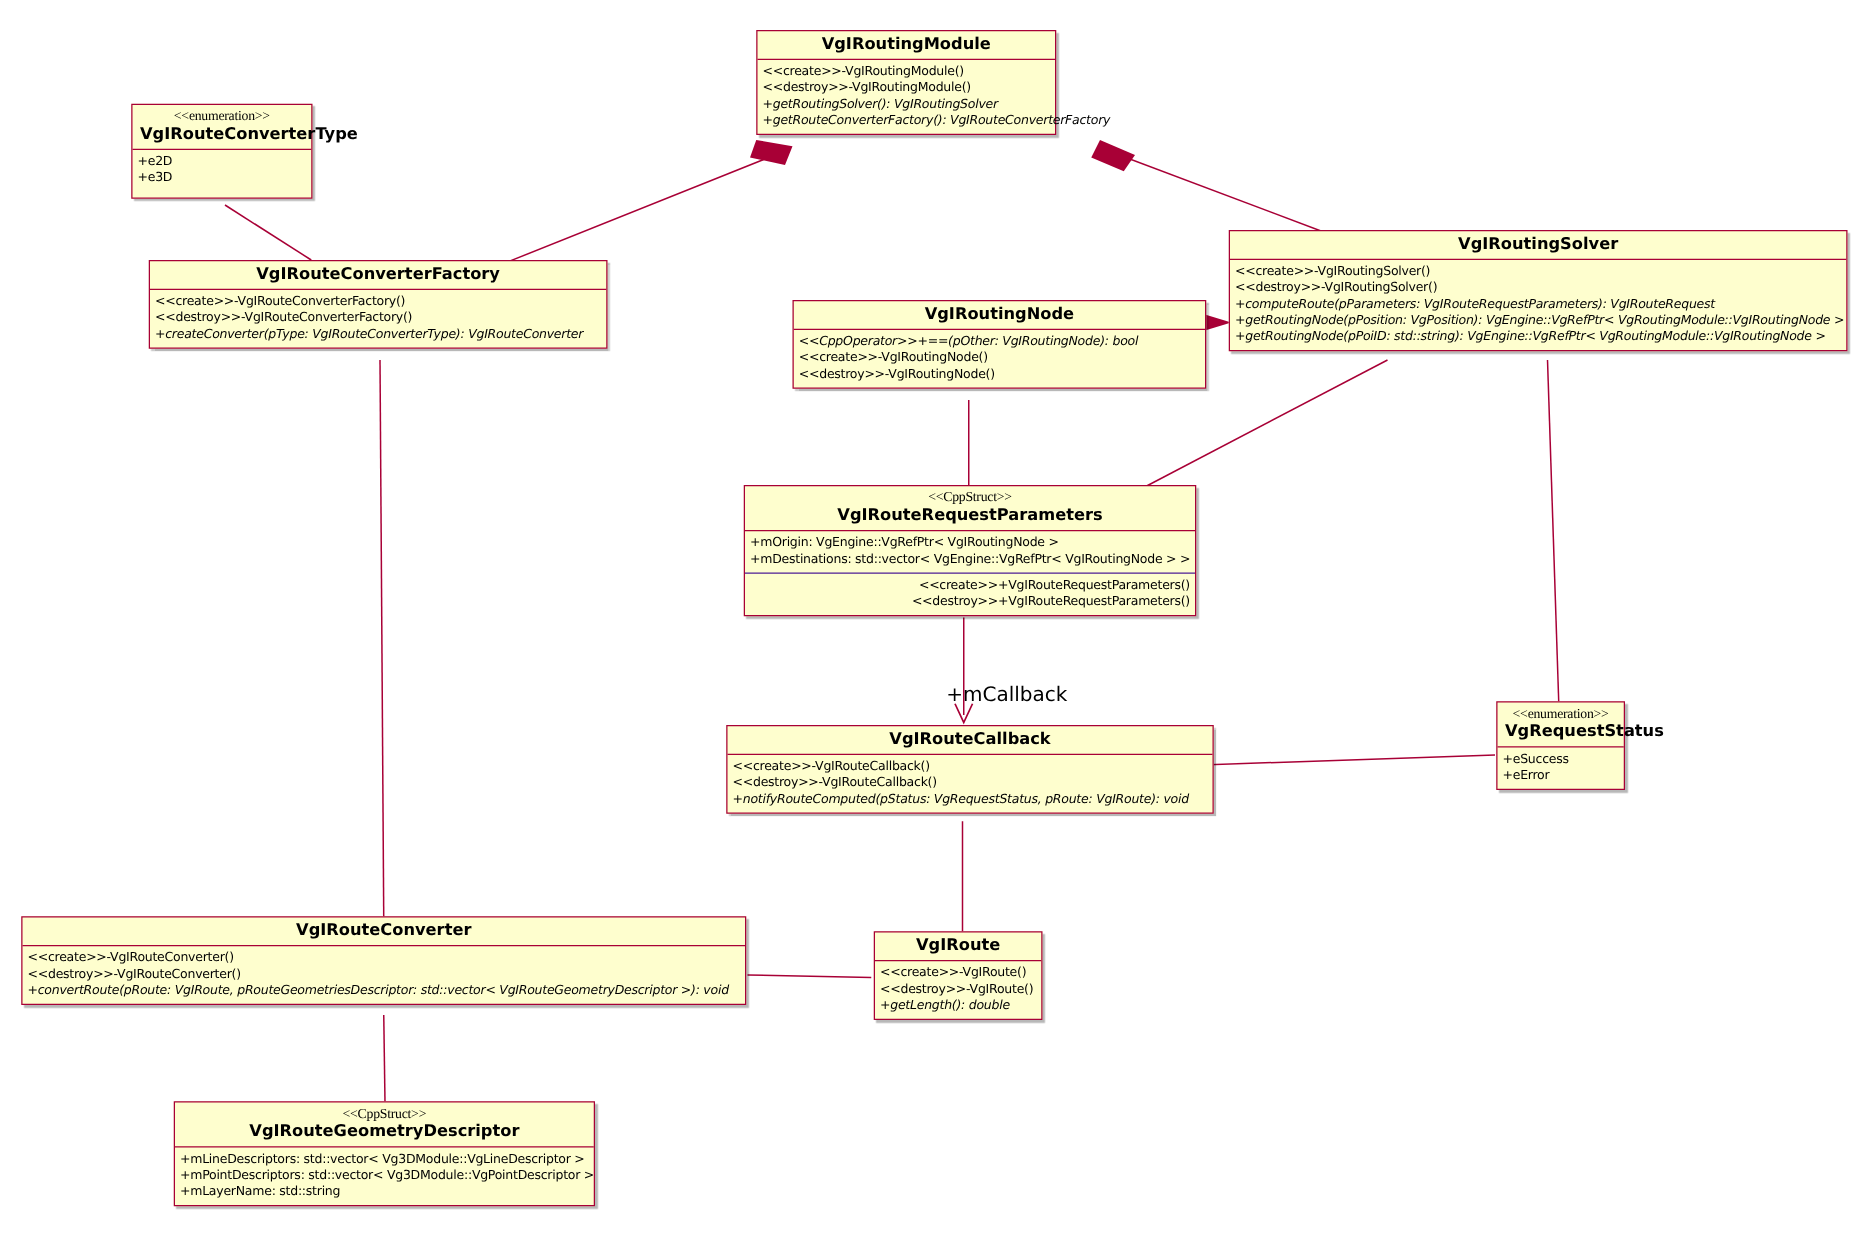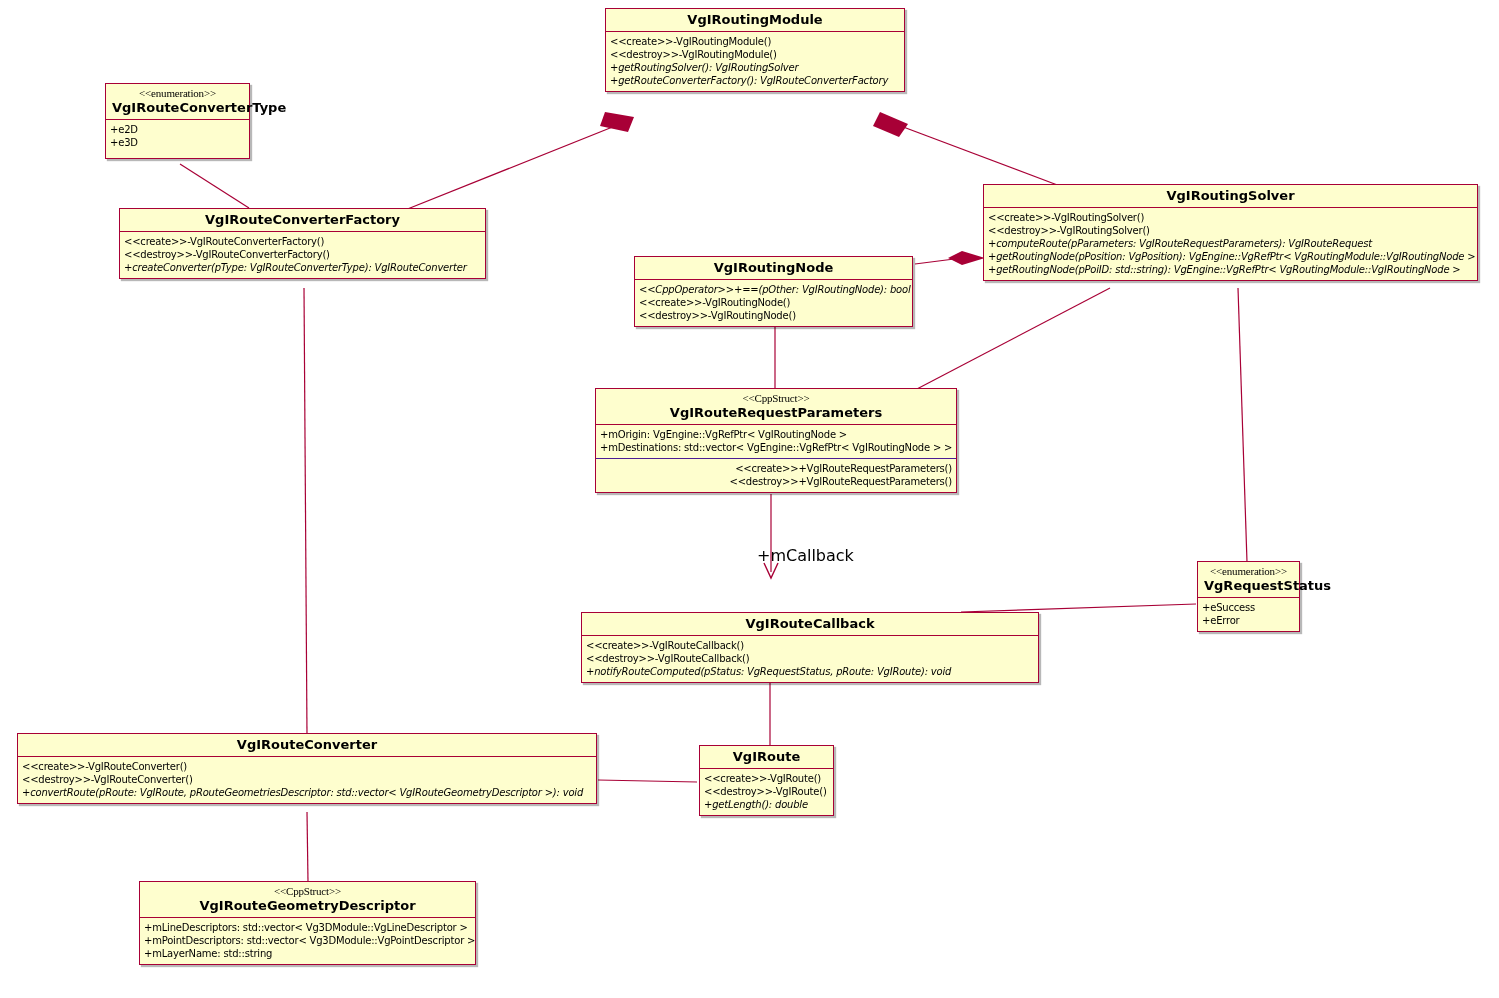--- a/index.html
+++ b/index.html
@@ -133,21 +133,21 @@
 
     <g>
       <path d="M598,780 L697,782" stroke="#A80036" stroke-width="1.2" fill="none"></path>
     </g>
 
     <g>
       <path d="M307,812 L308,882" stroke="#A80036" stroke-width="1.2" fill="none"></path>
     </g>
   </svg>
 
-  <div class="uml-class" style="left:605px; top:8px; width:300px;">
+  <div class="uml-class" style="left:605px; top:24px; width:240px;">
     <div class="cls-header">
       <span class="cls-title">VgIRoutingModule</span>
     </div>
     <div class="cls-compartment">
       <div class="member">&lt;&lt;create&gt;&gt;-VgIRoutingModule()</div>
       <div class="member">&lt;&lt;destroy&gt;&gt;-VgIRoutingModule()</div>
       <div class="member abstract">+getRoutingSolver(): VgIRoutingSolver</div>
       <div class="member abstract">+getRouteConverterFactory(): VgIRouteConverterFactory</div>
     </div>
   </div>
@@ -180,21 +180,21 @@
     </div>
     <div class="cls-compartment">
       <div class="member">&lt;&lt;create&gt;&gt;-VgIRoutingSolver()</div>
       <div class="member">&lt;&lt;destroy&gt;&gt;-VgIRoutingSolver()</div>
       <div class="member abstract">+computeRoute(pParameters: VgIRouteRequestParameters): VgIRouteRequest</div>
       <div class="member abstract">+getRoutingNode(pPosition: VgPosition): VgEngine::VgRefPtr&lt; VgRoutingModule::VgIRoutingNode &gt;</div>
       <div class="member abstract">+getRoutingNode(pPoiID: std::string): VgEngine::VgRefPtr&lt; VgRoutingModule::VgIRoutingNode &gt;</div>
     </div>
   </div>
 
-  <div class="uml-class" style="left:634px; top:240px; width:279px;margin-top:16px;">
+  <div class="uml-class" style="left:634px; top:240px; width:331px;">
     <div class="cls-header">
       <span class="cls-title">VgIRoutingNode</span>
     </div>
     <div class="cls-compartment">
       <div class="member abstract">&lt;&lt;CppOperator&gt;&gt;+==(pOther: VgIRoutingNode): bool</div>
       <div class="member">&lt;&lt;create&gt;&gt;-VgIRoutingNode()</div>
       <div class="member">&lt;&lt;destroy&gt;&gt;-VgIRoutingNode()</div>
     </div>
   </div>
 
@@ -206,21 +206,21 @@
     <div class="cls-compartment">
       <div class="member">+mOrigin: VgEngine::VgRefPtr&lt; VgIRoutingNode &gt;</div>
       <div class="member">+mDestinations: std::vector&lt; VgEngine::VgRefPtr&lt; VgIRoutingNode &gt; &gt;</div>
     </div>
     <div class="cls-compartment">
       <div class="member">&lt;&lt;create&gt;&gt;+VgIRouteRequestParameters()</div>
       <div class="member">&lt;&lt;destroy&gt;&gt;+VgIRouteRequestParameters()</div>
     </div>
   </div>
 
-  <div class="uml-class" style="left:581px; top:612px; width:458px;">
+  <div class="uml-class" style="left:581px; top:580px; width:390px;">
     <div class="cls-header">
       <span class="cls-title">VgIRouteCallback</span>
     </div>
     <div class="cls-compartment">
       <div class="member">&lt;&lt;create&gt;&gt;-VgIRouteCallback()</div>
       <div class="member">&lt;&lt;destroy&gt;&gt;-VgIRouteCallback()</div>
       <div class="member abstract">+notifyRouteComputed(pStatus: VgRequestStatus, pRoute: VgIRoute): void</div>
     </div>
   </div>
 

